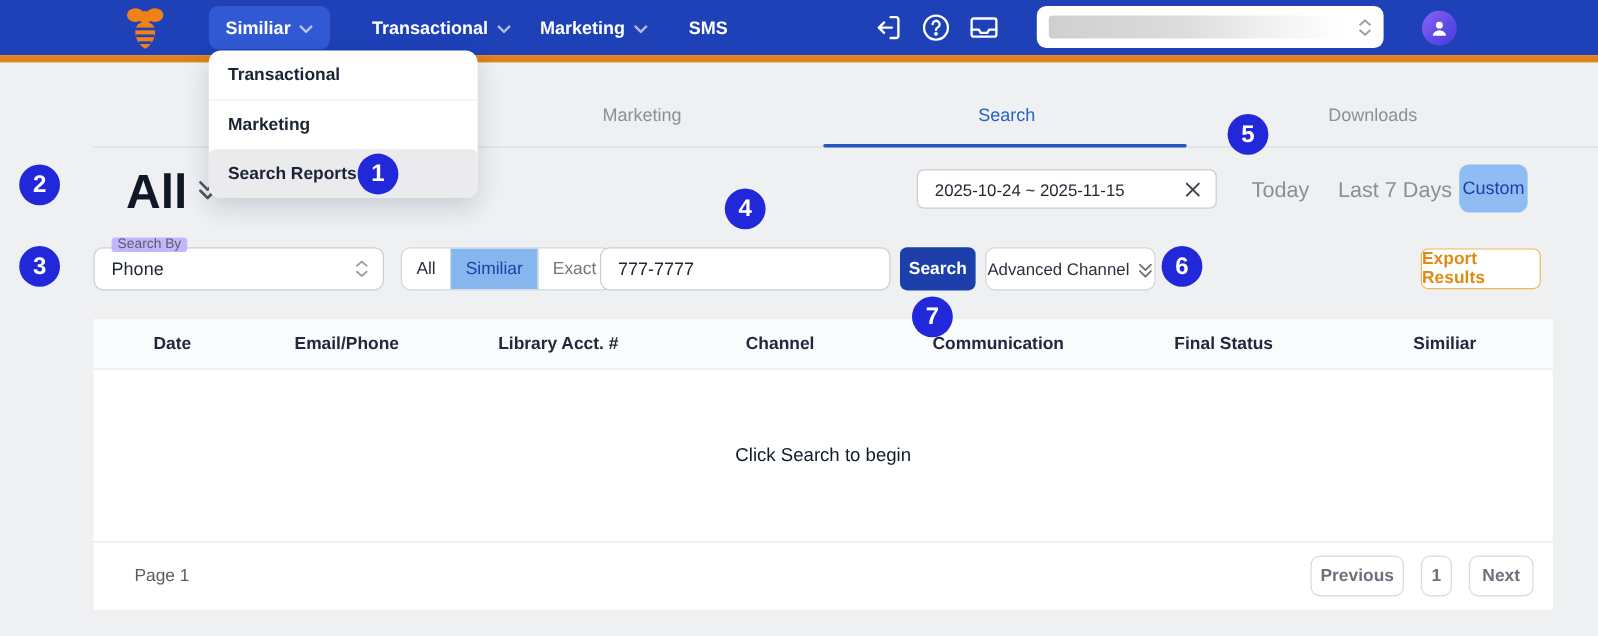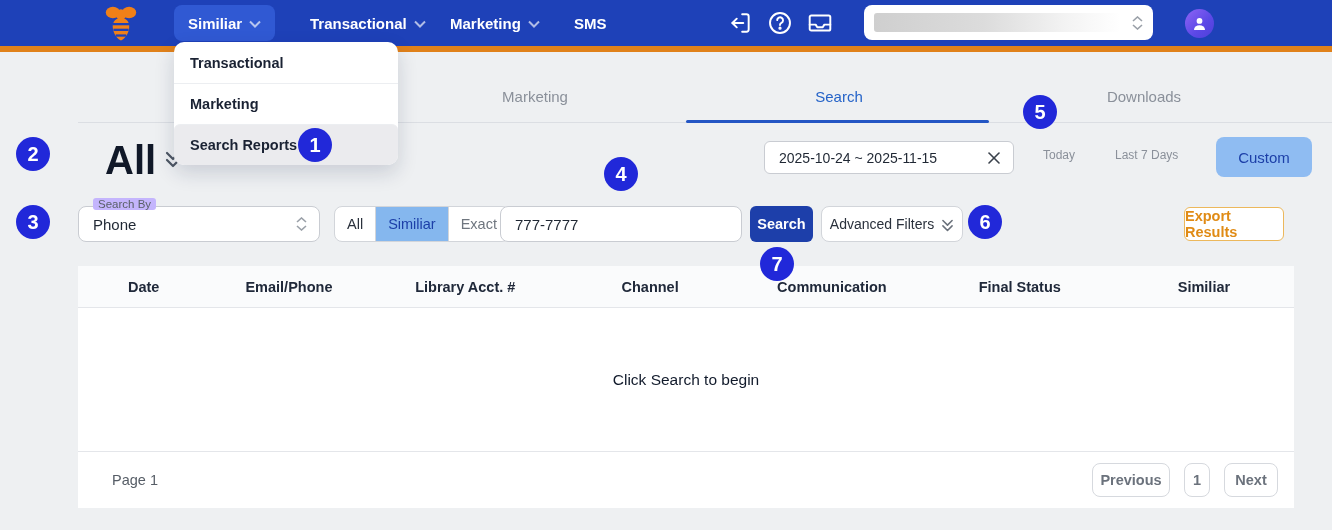--- a/index.html
+++ b/index.html
@@ -56,24 +56,24 @@
   .page-title { position:absolute; left:105px; top:132px; font-size:40px; font-weight:700; color:#101828;
                 display:flex; align-items:flex-end; gap:9px; }
   .title-chev { color:#4d5663; margin-bottom:6px; }
   .title-chev svg { width:16px; height:17px; }
   .date-input { position:absolute; left:764px; top:141px; width:250px; height:33px; background:#fff;
                 border:1px solid #c9ccd2; border-radius:6px; display:flex; align-items:center;
                 padding:0 12px 0 14px; font-size:14px; color:#1f2733; cursor:text; }
   .date-input .val { flex:1; }
   .date-clear { width:14px; height:14px; color:#3a414b; cursor:pointer; }
   .date-clear svg { width:14px; height:14px; }
-  .preset { position:absolute; top:148px; font-size:12px; color:#8a909a; cursor:pointer; }
+  .preset { position:absolute; top:148px; font-size:18px; color:#8a909a; cursor:pointer; }
   .preset-today { left:1043px; }
   .preset-7days { left:1115px; }
-  .preset-custom { position:absolute; left:1216px; top:137px; width:96px; height:40px; background:#8fbcf2;
+  .preset-custom { position:absolute; left:1216px; top:137px; width:57px; height:40px; background:#8fbcf2;
                    border-radius:8px; color:#1c3fa8; font-size:15px; display:flex; align-items:center;
                    justify-content:center; cursor:pointer; }
 
   
   .searchby { position:absolute; left:78px; top:206px; width:242px; height:36px; background:#fff;
               border:1px solid #c9ccd2; border-radius:8px; display:flex; align-items:center;
               padding:0 12px 0 14px; cursor:pointer; }
   .searchby .float-label { position:absolute; left:14px; top:-9px; background:#c4b5fd; padding:0 5px;
               font-size:11.5px; color:#5a6069; border-radius:3px; }
   .searchby .val { flex:1; font-size:15px; color:#1f2733; }
@@ -255,21 +255,21 @@
     <span class="seg-btn seg-muted">Exact</span>
   </div>
 
   <div class="query-input">
     <span>777-7777</span>
   </div>
 
   <div class="search-btn">Search</div>
 
   <div class="adv-filters">
-    <span>Advanced Filters</span>
+    <span>Advanced Channel</span>
     <svg viewBox="0 0 16 17" fill="none" stroke="currentColor" stroke-width="2" stroke-linecap="round" stroke-linejoin="round">
       <polyline points="2,2 8,8 14,2"></polyline>
         <polyline points="2,9 8,15 14,9"></polyline>
     </svg>
   </div>
 
   <div class="export-btn">Export Results</div>
 
   <div class="table-card">
     <div class="thead">

